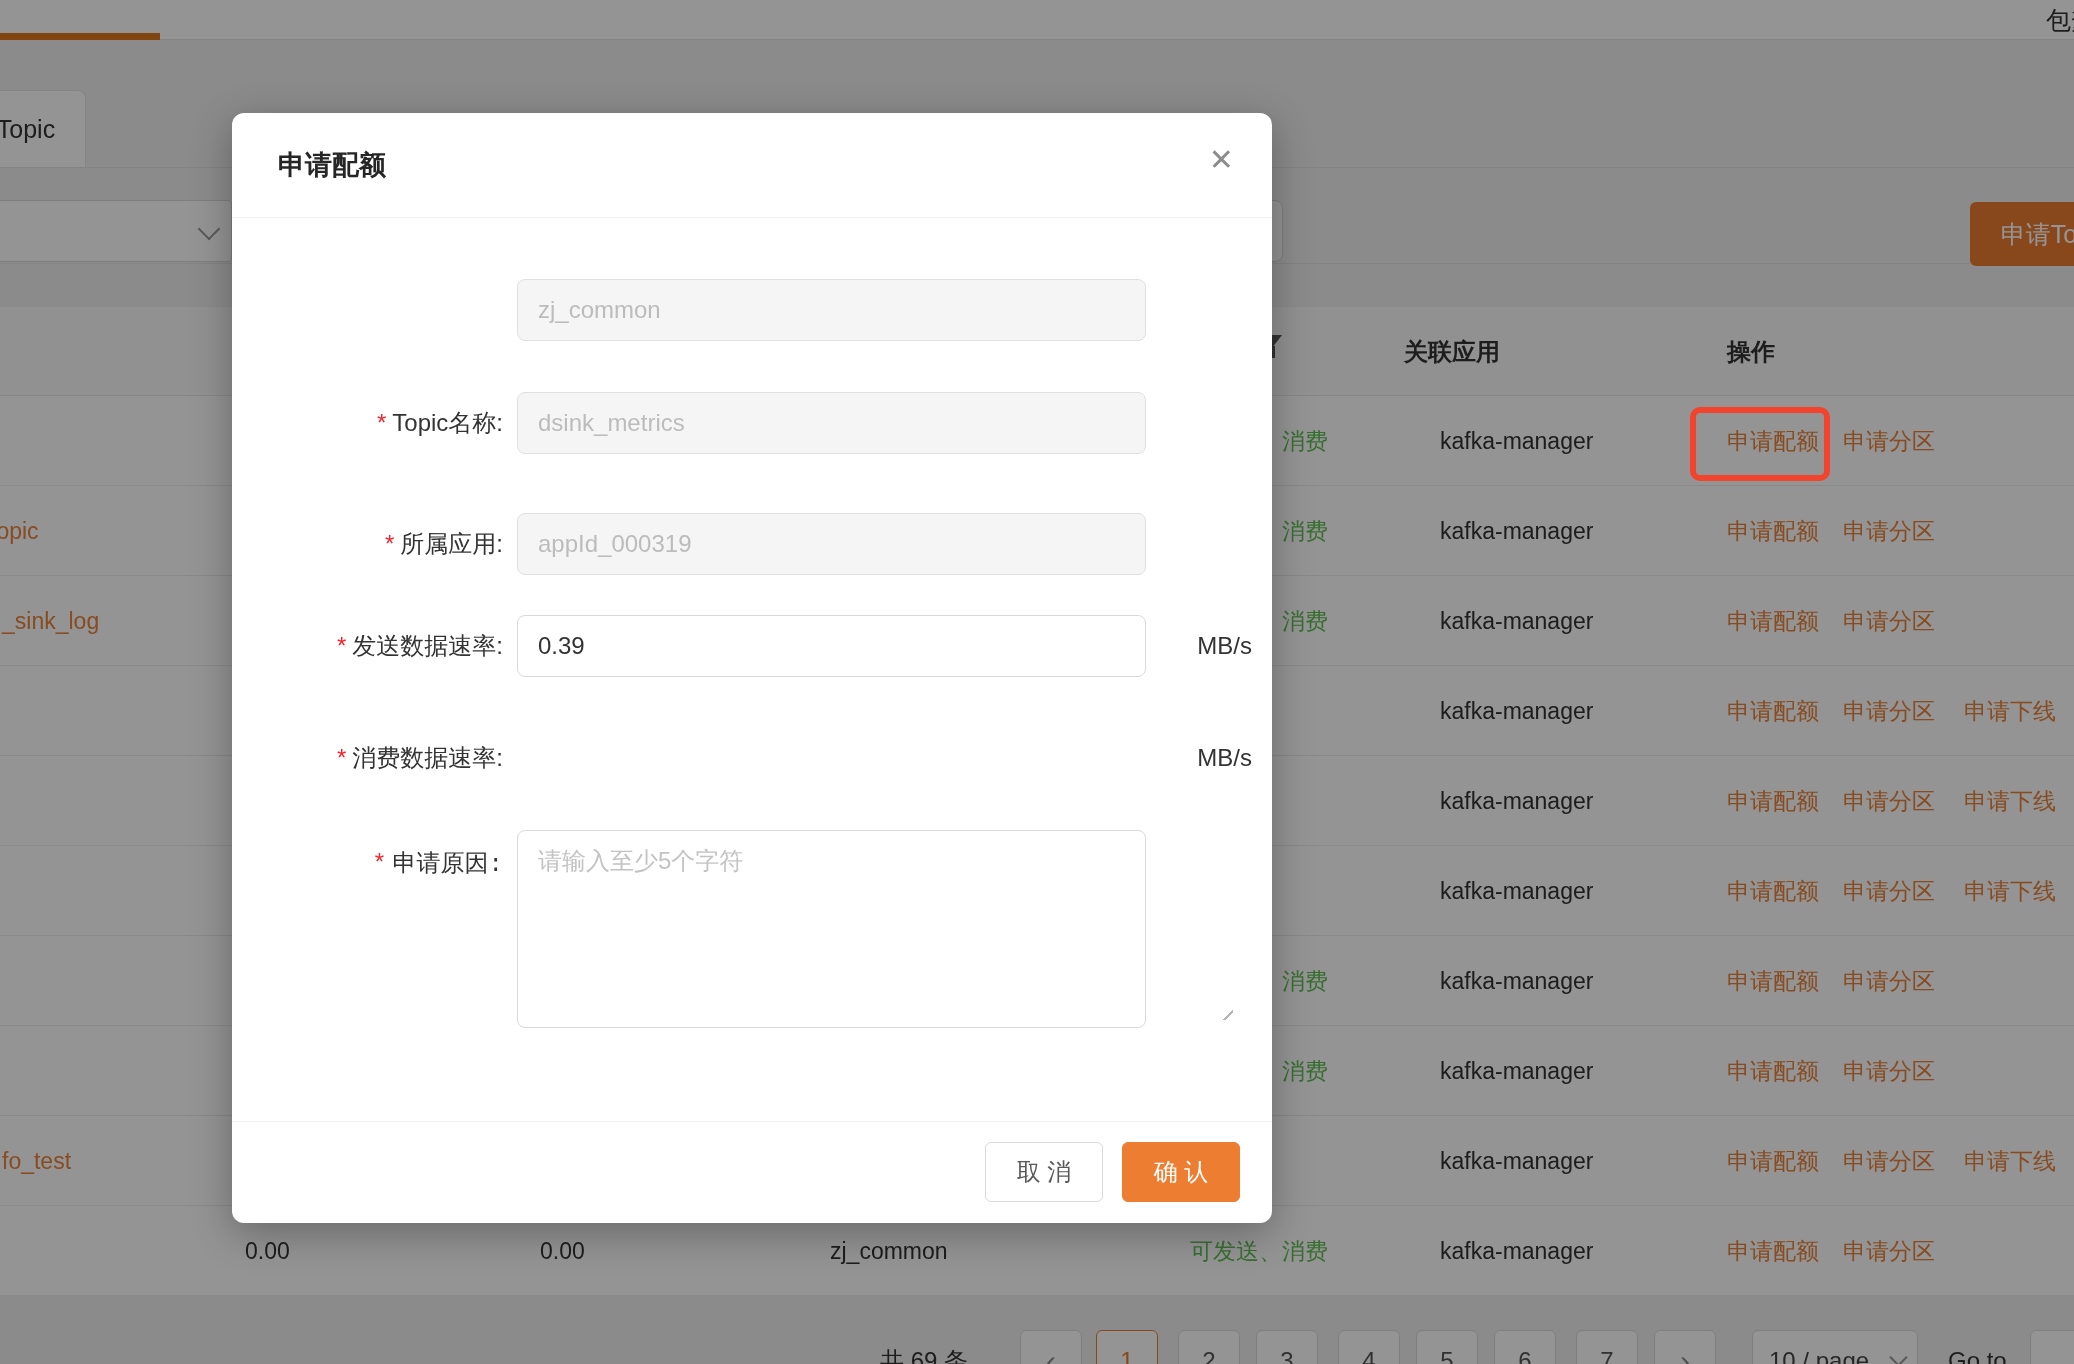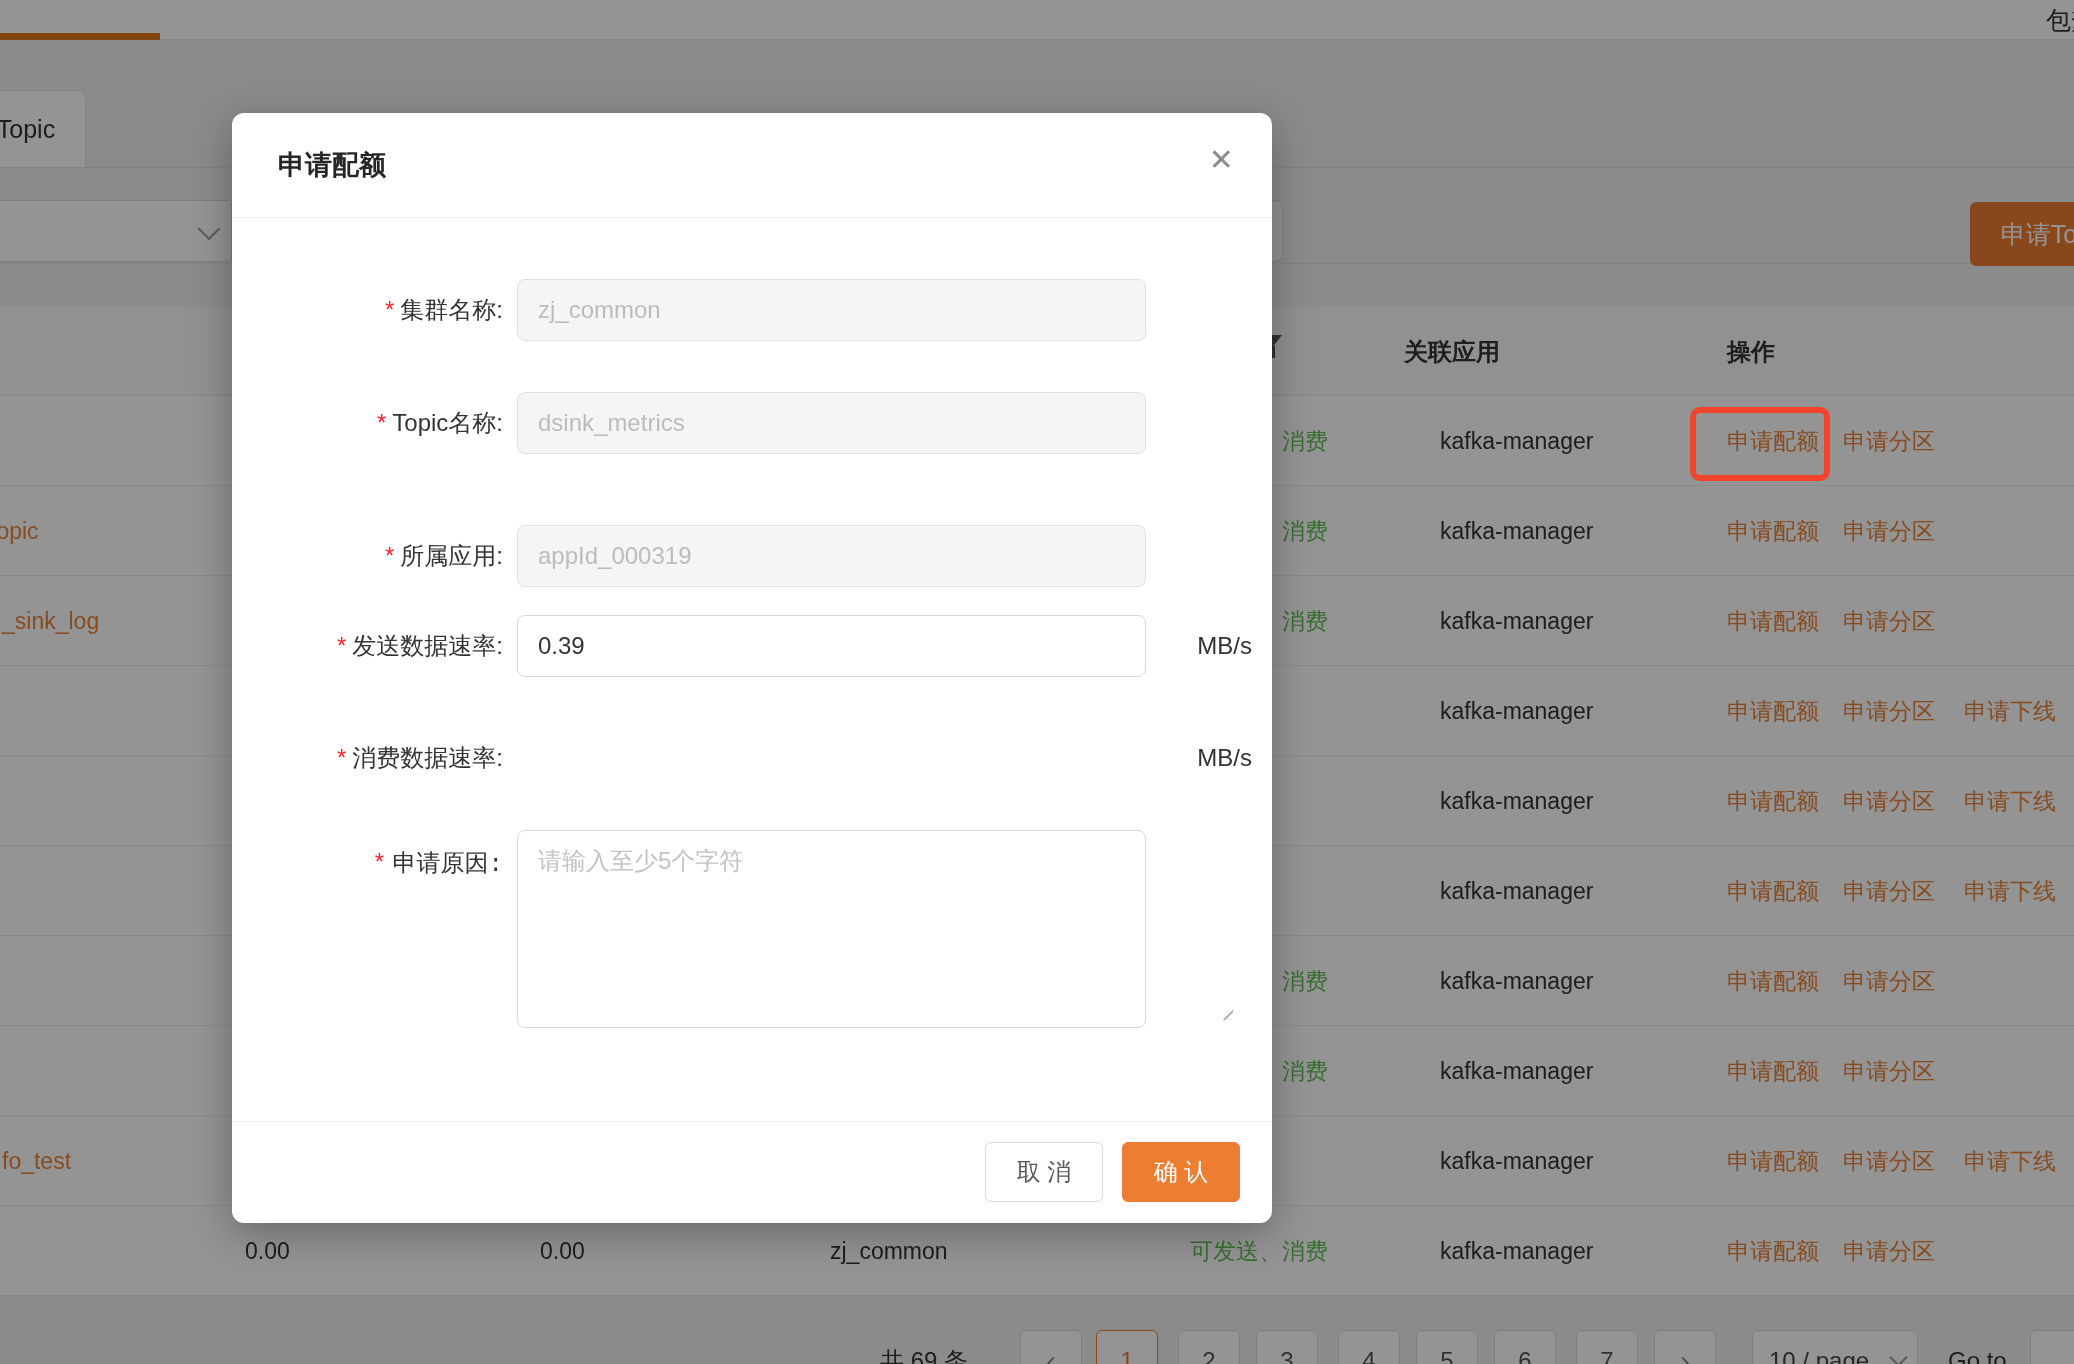--- a/index.html
+++ b/index.html
@@ -240,30 +240,29 @@
 
   <div class="overlay"></div>
 
   <div class="modal">
     <div class="modal-header">
       <span class="modal-title">申请配额</span>
       <span class="modal-close">✕</span>
     </div>
 
     <div class="form-row" style="top:166px;">
-      <span class="f-label"><span class="req">*</span><span>集群名称:</span></span>
       <input class="f-input disabled" disabled="" value="zj_common" style="">
     </div>
 
     <div class="form-row" style="top:279px;">
       <span class="f-label"><span class="req">*</span><span>Topic名称:</span></span>
       <input class="f-input disabled" disabled="" value="dsink_metrics" style="">
     </div>
 
-    <div class="form-row" style="top:412px;">
+    <div class="form-row" style="top:400px;">
       <span class="f-label"><span class="req">*</span><span>所属应用:</span></span>
       <input class="f-input disabled" disabled="" value="appId_000319" style="">
     </div>
 
     <div class="form-row" style="top:502px;">
       <span class="f-label"><span class="req">*</span><span>发送数据速率:</span></span>
       <input class="f-input" value="0.39" style="">
       <span class="suffix">MB/s</span>
     </div>
 

